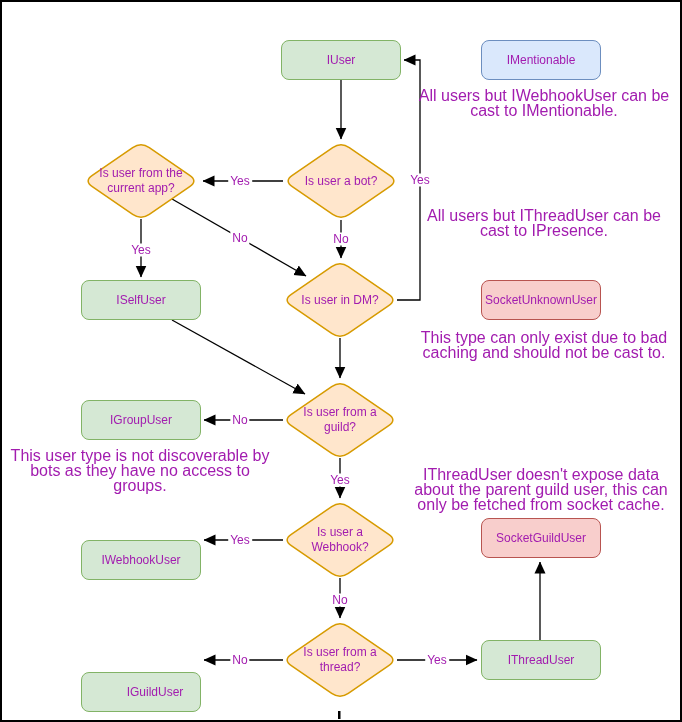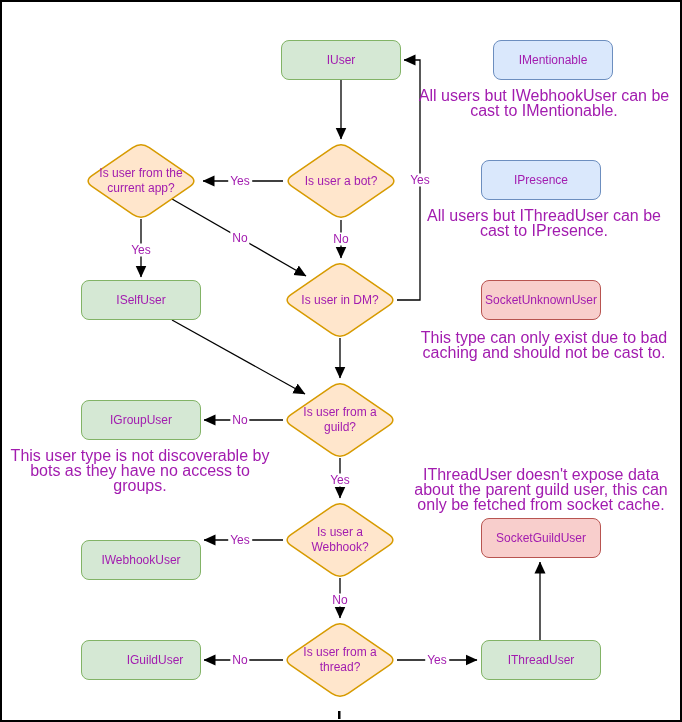--- a/index.html
+++ b/index.html
@@ -56,27 +56,26 @@
       <path d="M132.7 147.6 Q141 142 149.3 147.6 L189.7 175.4 Q198 181 189.7 186.6 L149.3 214.4 Q141 220 132.7 214.4 L92.3 186.6 Q84 181 92.3 175.4 Z" fill="#ffe6cc" stroke="#d79b00" stroke-width="1.5" stroke-linejoin="round"></path>
       <path d="M332.7 147.6 Q341 142 349.3 147.6 L389.7 175.4 Q398 181 389.7 186.6 L349.3 214.4 Q341 220 332.7 214.4 L292.3 186.6 Q284 181 292.3 175.4 Z" fill="#ffe6cc" stroke="#d79b00" stroke-width="1.5" stroke-linejoin="round"></path>
       <path d="M331.7 266.6 Q340 261 348.3 266.6 L388.7 294.4 Q397 300 388.7 305.6 L348.3 333.4 Q340 339 331.7 333.4 L291.3 305.6 Q283 300 291.3 294.4 Z" fill="#ffe6cc" stroke="#d79b00" stroke-width="1.5" stroke-linejoin="round"></path>
       <path d="M331.7 386.6 Q340 381 348.3 386.6 L388.7 414.4 Q397 420 388.7 425.6 L348.3 453.4 Q340 459 331.7 453.4 L291.3 425.6 Q283 420 291.3 414.4 Z" fill="#ffe6cc" stroke="#d79b00" stroke-width="1.5" stroke-linejoin="round"></path>
       <path d="M331.7 506.6 Q340 501 348.3 506.6 L388.7 534.4 Q397 540 388.7 545.6 L348.3 573.4 Q340 579 331.7 573.4 L291.3 545.6 Q283 540 291.3 534.4 Z" fill="#ffe6cc" stroke="#d79b00" stroke-width="1.5" stroke-linejoin="round"></path>
       <path d="M331.7 626.6 Q340 621 348.3 626.6 L388.7 654.4 Q397 660 388.7 665.6 L348.3 693.4 Q340 699 331.7 693.4 L291.3 665.6 Q283 660 291.3 654.4 Z" fill="#ffe6cc" stroke="#d79b00" stroke-width="1.5" stroke-linejoin="round"></path>
       <rect x="338" y="711" width="2.5" height="8" fill="#000000"></rect>
     </svg>
   <div id="label-layer">
       <div class="node" style="left: 281px; top: 40px; width: 120px; height: 40px; background: rgb(213, 232, 212); border: 1.4px solid rgb(130, 179, 102);">IUser</div>
-      <div class="node" style="left: 493px; top: 40px; width: 120px; height: 40px; background: rgb(218, 232, 252); border: 1.4px solid rgb(108, 142, 191);">IMentionable</div>
-      <div class="node" style="left: 481px; top: 160px; width: 120px; height: 40px; background: rgb(218, 232, 252); border: 1.4px solid rgb(108, 142, 191);">IPresence</div>
+      <div class="node" style="left: 481px; top: 40px; width: 120px; height: 40px; background: rgb(218, 232, 252); border: 1.4px solid rgb(108, 142, 191);">IMentionable</div>
       <div class="node" style="left: 481px; top: 280px; width: 120px; height: 40px; background: rgb(248, 206, 204); border: 1.4px solid rgb(184, 84, 80);">SocketUnknownUser</div>
       <div class="node" style="left: 81px; top: 280px; width: 120px; height: 40px; background: rgb(213, 232, 212); border: 1.4px solid rgb(130, 179, 102);">ISelfUser</div>
       <div class="node" style="left: 81px; top: 400px; width: 120px; height: 40px; background: rgb(213, 232, 212); border: 1.4px solid rgb(130, 179, 102);">IGroupUser</div>
       <div class="node" style="left: 81px; top: 540px; width: 120px; height: 40px; background: rgb(213, 232, 212); border: 1.4px solid rgb(130, 179, 102);">IWebhookUser</div>
-      <div class="node" style="left: 81px; top: 640px; width: 120px; height: 40px; background: rgb(213, 232, 212); border: 1.4px solid rgb(130, 179, 102); padding-left: 28px;">IGuildUser</div>
+      <div class="node" style="left: 81px; top: 672px; width: 120px; height: 40px; background: rgb(213, 232, 212); border: 1.4px solid rgb(130, 179, 102); padding-left: 28px;">IGuildUser</div>
       <div class="node" style="left: 481px; top: 640px; width: 120px; height: 40px; background: rgb(213, 232, 212); border: 1.4px solid rgb(130, 179, 102);">IThreadUser</div>
       <div class="node" style="left: 481px; top: 518px; width: 120px; height: 40px; background: rgb(248, 206, 204); border: 1.4px solid rgb(184, 84, 80);">SocketGuildUser</div>
       <div class="dlabel" style="left: 141px; top: 181px;">Is user from the
 current app?</div>
       <div class="dlabel" style="left: 341px; top: 181px;">Is user a bot?</div>
       <div class="dlabel" style="left: 340px; top: 300px;">Is user in DM?</div>
       <div class="dlabel" style="left: 340px; top: 420px;">Is user from a
 guild?</div>
       <div class="dlabel" style="left: 340px; top: 540px;">Is user a
 Webhook?</div>

